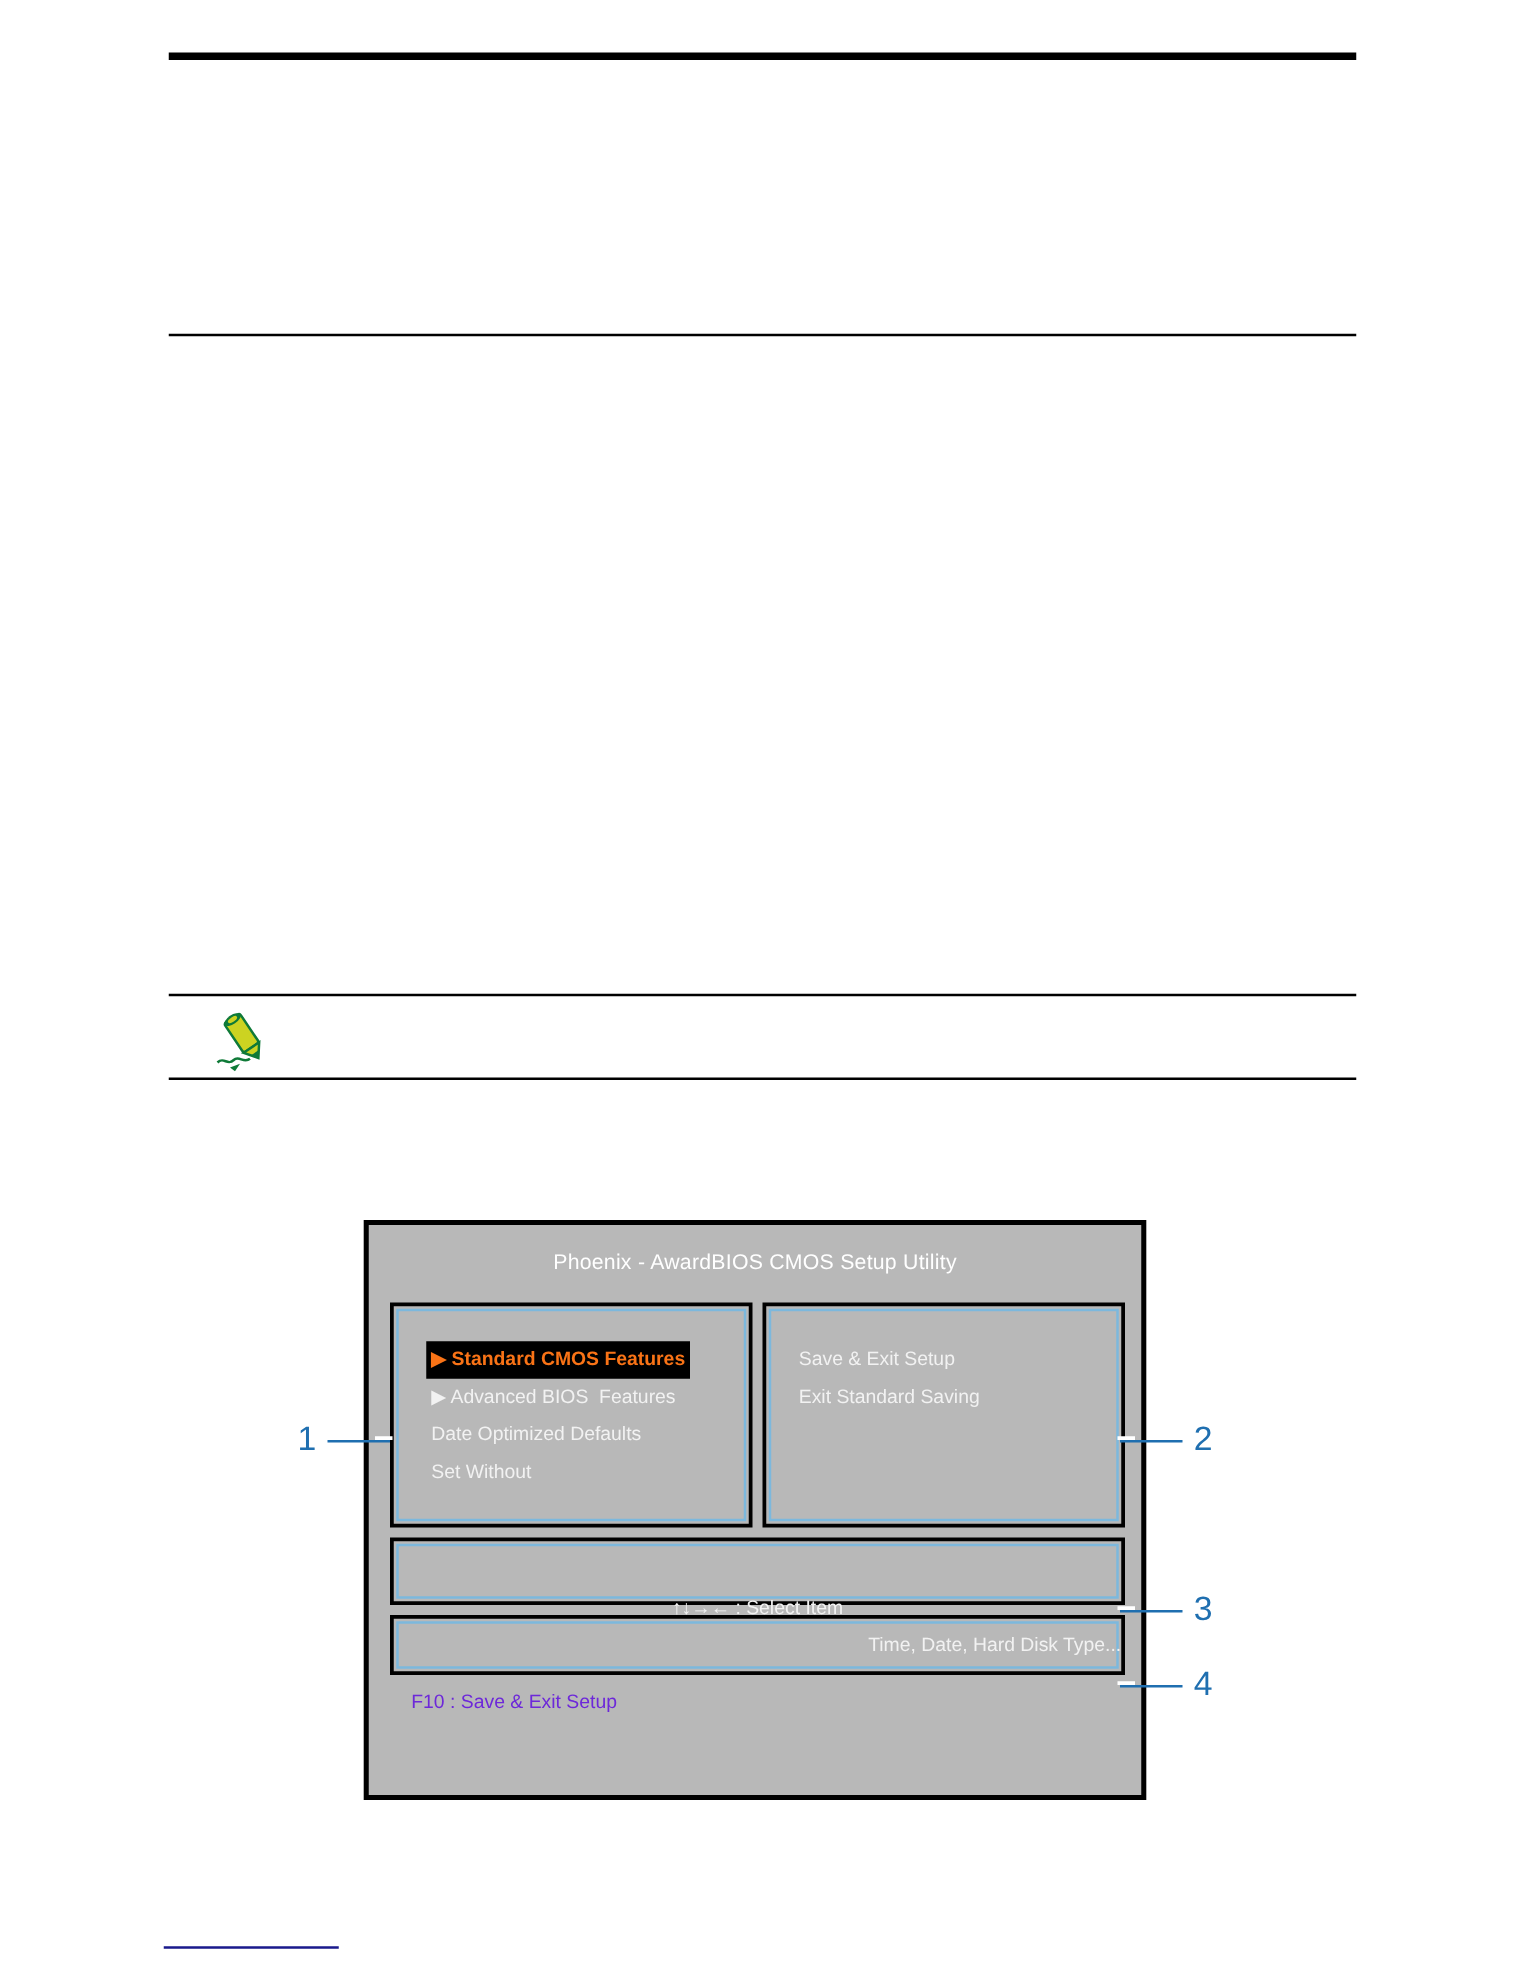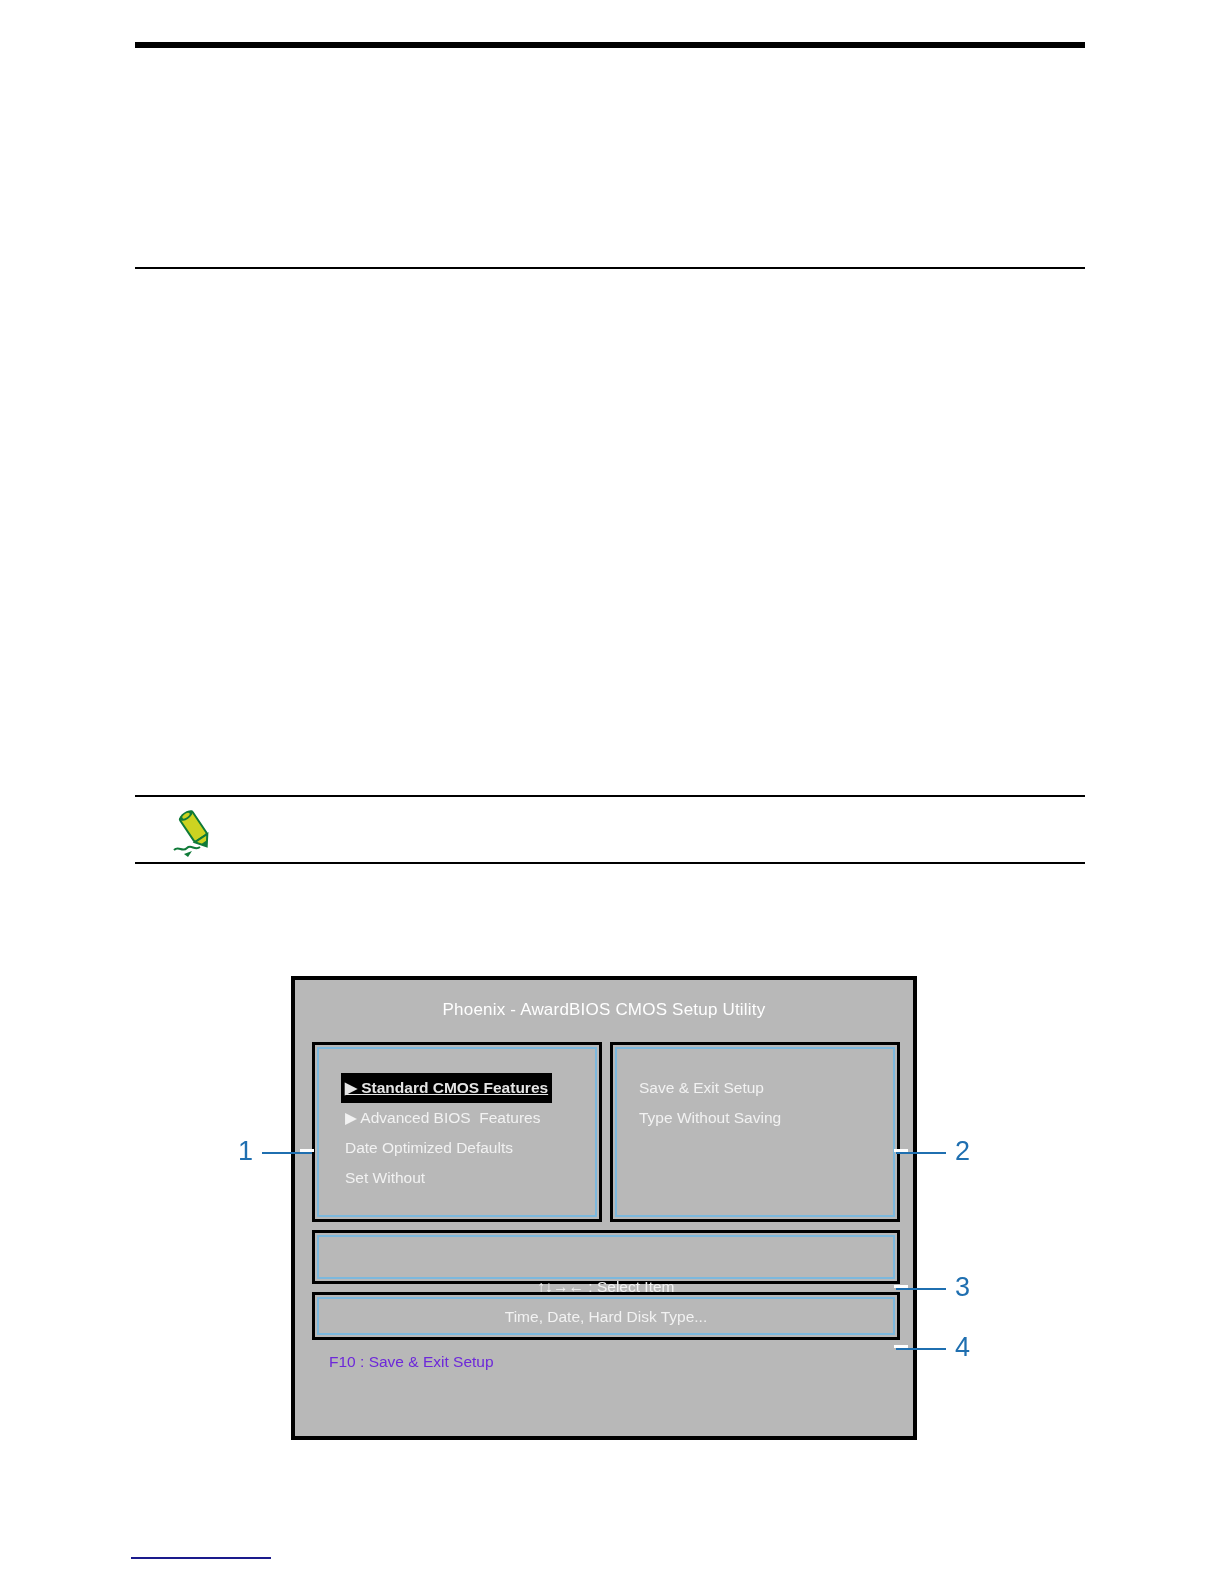--- a/index.html
+++ b/index.html
@@ -119,23 +119,22 @@
   .menu-item {
     color: #f2f2f2;
     font-size: 15.5px;
     line-height: 30px;
     white-space: pre;
     display: inline-block;
     padding: 0 4px;
   }
   .menu-item.selected {
     background: #000000;
-    color: #e5e5e5;
+    color: #f97316;
     font-weight: bold;
-    text-decoration: underline;
   }
   .menu-row { height: 30px; }
 
   .menu-item-right {
     color: #f2f2f2;
     font-size: 15.5px;
     line-height: 30px;
     white-space: pre;
     padding: 0 4px;
   }
@@ -164,21 +163,21 @@
     color: #f2f2f2;
     font-size: 15.5px;
     white-space: pre;
     margin-top: 28px;
   }
   .help-text {
     position: absolute;
     left: 0;
     top: 13px;
     width: 100%;
-    text-align: center;
+    text-align: right;
     color: #f2f2f2;
     font-size: 15.5px;
     white-space: pre;
   }
 
   
   .callout-num {
     position: absolute;
     color: #1f6fb0;
     font-size: 27px;
@@ -237,21 +236,21 @@
       <div class="menu-row">
         <span class="menu-item">Set Without</span>
       </div>
     </div>
   </div>
 
   <div class="pane pane-right">
     <div class="pane-inner"></div>
     <div class="menu-list-right">
       <div class="menu-item-right">Save &amp; Exit Setup</div>
-      <div class="menu-item-right">Type Without Saving</div>
+      <div class="menu-item-right">Exit Standard Saving</div>
     </div>
   </div>
 
   <div class="pane pane-keys">
     <div class="pane-inner"></div>
     <div class="keys-left">
       <div>Esc : Quit</div>
       <div>F10 : Save &amp; Exit Setup</div>
     </div>
     <div class="keys-center">↑↓→← : Select Item</div>

